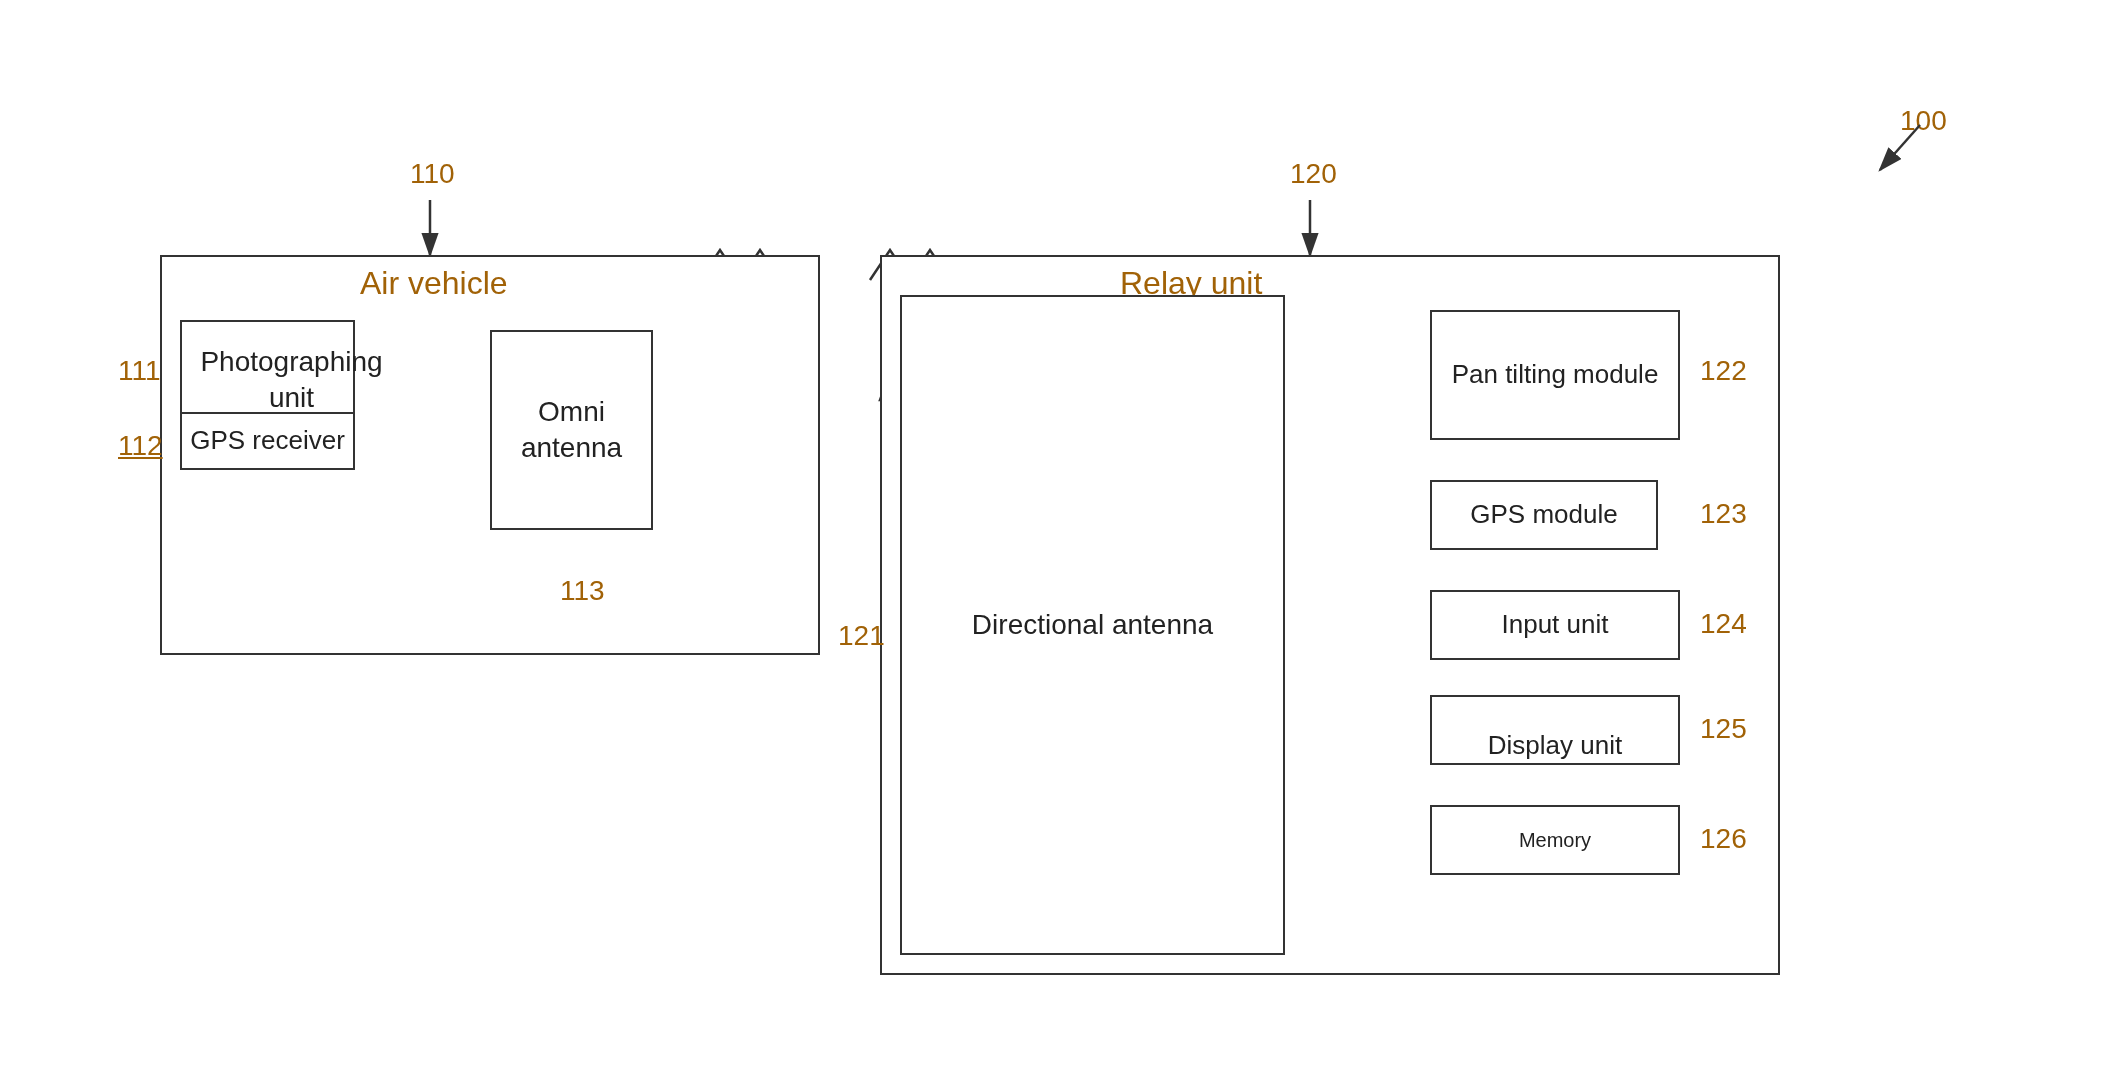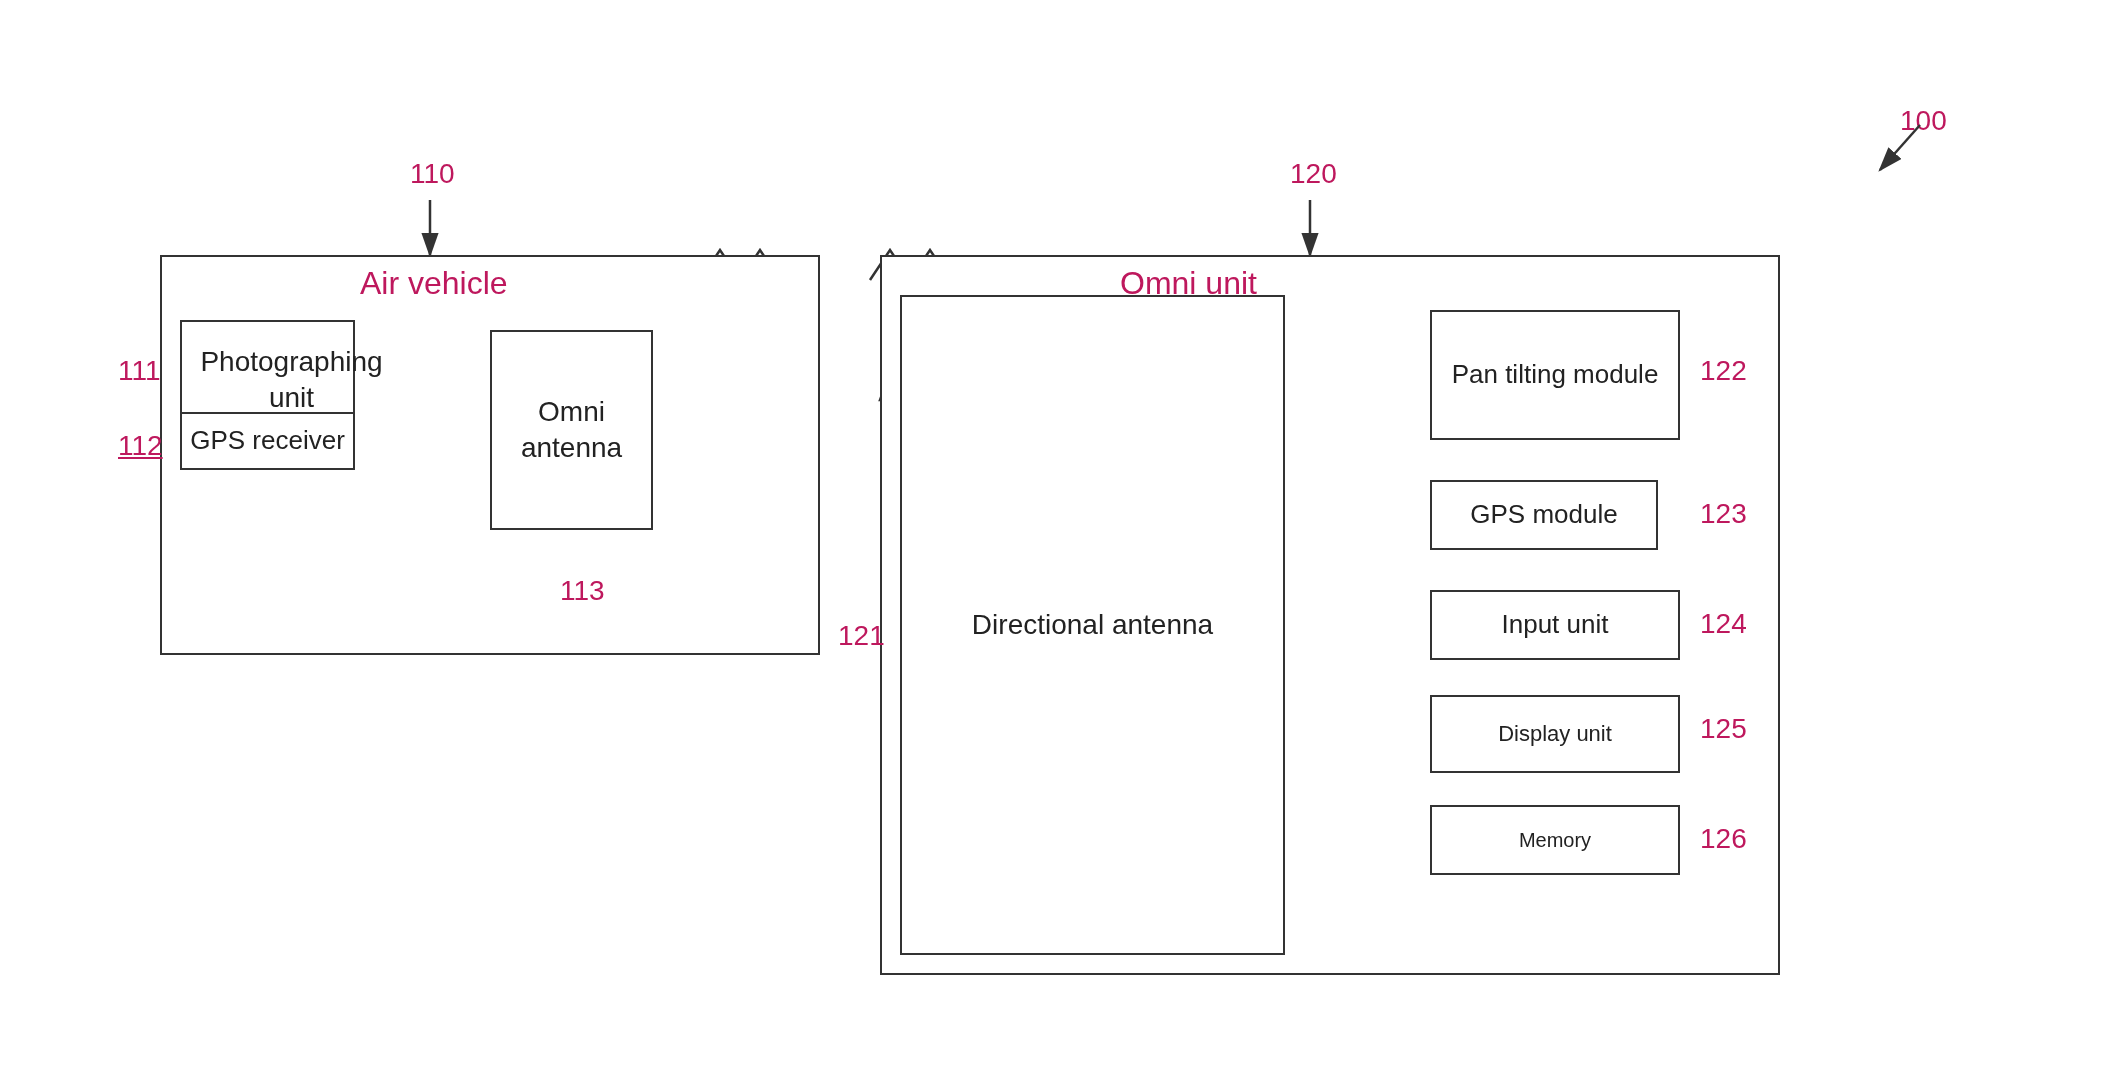--- a/index.html
+++ b/index.html
@@ -16,21 +16,21 @@
       position: absolute;
       top: 0; left: 0;
       width: 2119px;
       height: 1066px;
     }
 
     
     .label {
       position: absolute;
       font-size: 28px;
-      color: #be185d;
+      color: #a16207;
       white-space: nowrap;
     }
 
     
     .box {
       position: absolute;
       border: 2.5px solid #333;
       background: #fff;
       display: flex;
       align-items: center;
@@ -128,41 +128,41 @@
     <span>GPS receiver</span>
   </div>
 
   <div class="box" style="left:490px; top:330px; width:163px; height:200px; font-size:28px;">
     <span>Omni
 antenna</span>
   </div>
 
   <div class="outer-box" style="left:880px; top:255px; width:900px; height:720px;">
   </div>
-  <div class="label" style="left:1120px; top:265px; font-size:32px;">Omni unit</div>
+  <div class="label" style="left:1120px; top:265px; font-size:32px;">Relay unit</div>
 
   <div class="box" style="left:900px; top:295px; width:385px; height:660px; font-size:28px;">
     <span>Directional
 antenna</span>
   </div>
 
   <div class="box" style="left:1430px; top:310px; width:250px; height:130px; font-size:26px;">
     <span>Pan tilting
 module</span>
   </div>
 
   <div class="box" style="left:1430px; top:480px; width:228px; height:70px; font-size:26px;">
     <span>GPS module</span>
   </div>
 
   <div class="box" style="left:1430px; top:590px; width:250px; height:70px; font-size:26px;">
     <span>Input unit</span>
   </div>
 
-  <div class="box" style="left:1430px; top:695px; width:250px; height:78px; font-size:22px;">
+  <div class="box" style="left:1430px; top:695px; width:250px; height:70px; font-size:26px;align-items:flex-end;">
     <span>Display unit</span>
   </div>
 
   <div class="box" style="left:1430px; top:805px; width:250px; height:70px; font-size:20px;">
     <span>Memory</span>
   </div>
 
   <div class="label" style="left:1900px; top:105px;">100</div>
 
   <svg style="position:absolute; left:1870px; top:120px; width:60px; height:60px;">

